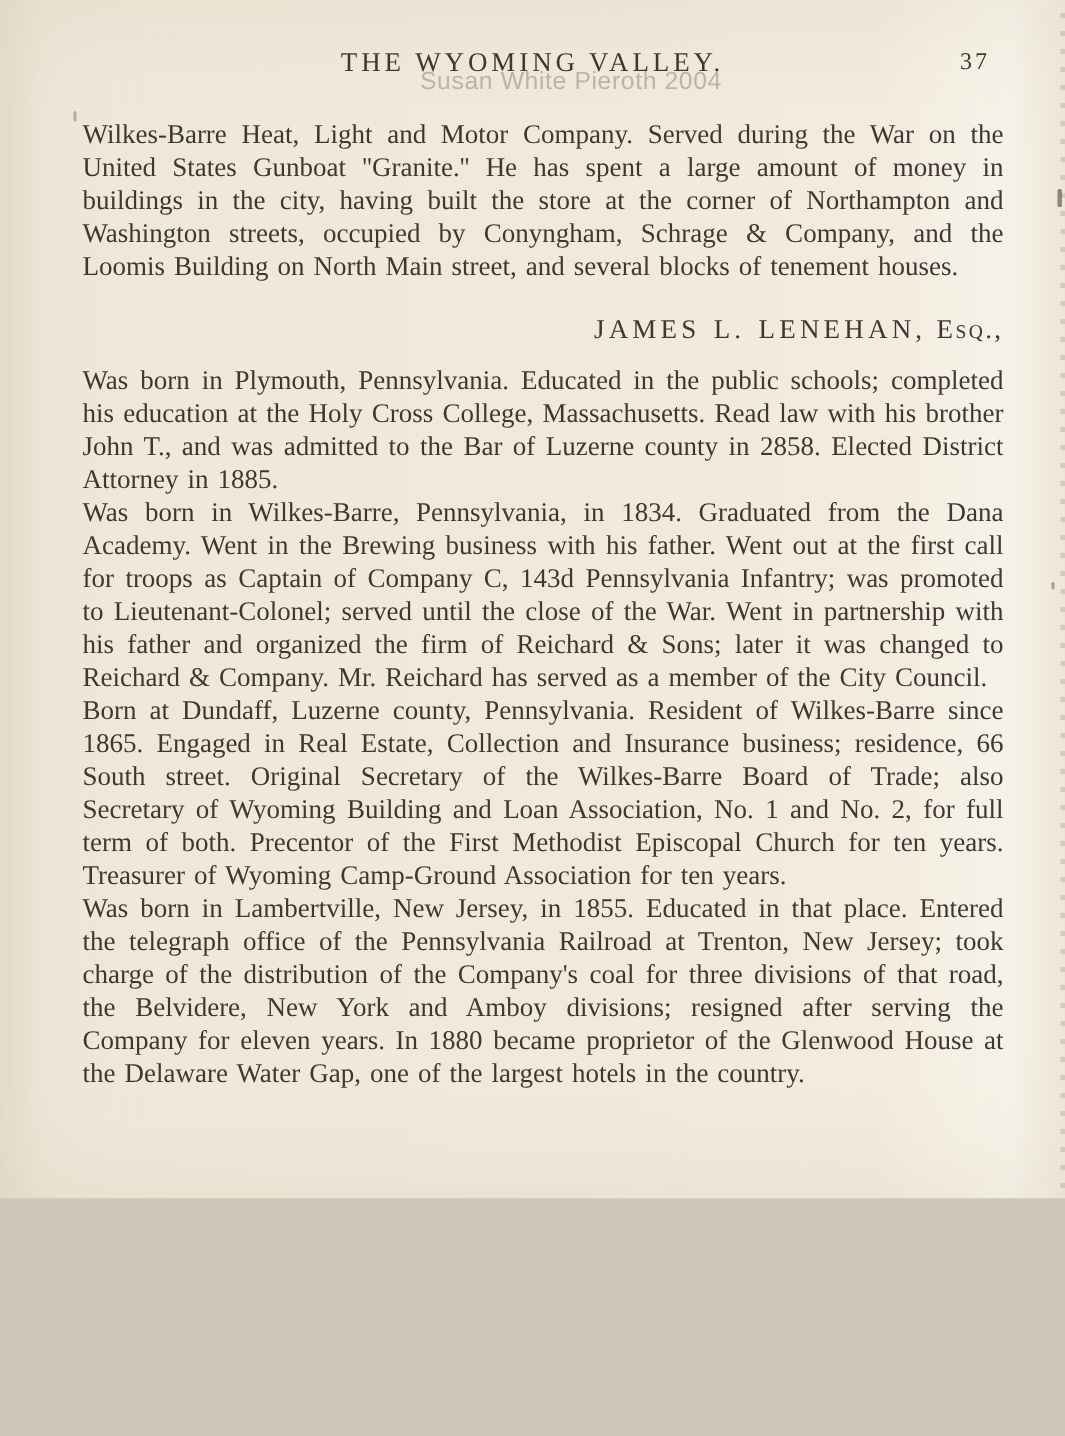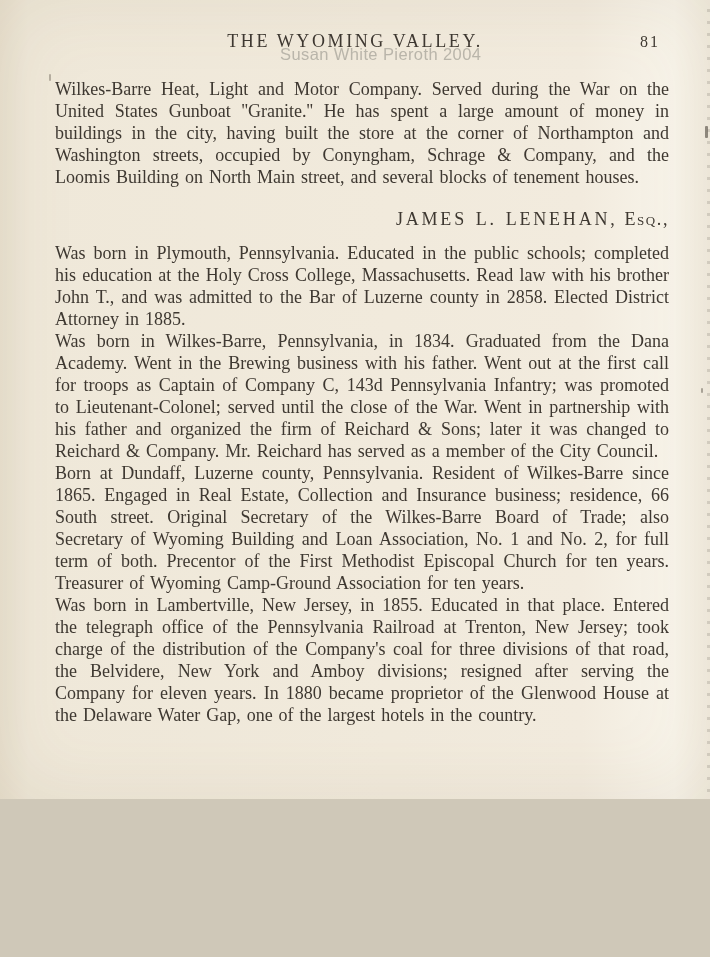--- a/index.html
+++ b/index.html
@@ -83,21 +83,21 @@
 </style>
 </head>
 <body>
 
 <div class="page">
 
   <div class="running-head">
     <span>THE WYOMING VALLEY.</span>
   </div>
 
-  <span class="page-number">81</span>
+  <span class="page-number">37</span>
 
   <div class="watermark">Susan White Pieroth 2004</div>
 
   <div class="content" id="content">
       <p>Wilkes-Barre Heat, Light and Motor Company. Served during the War on the United States Gunboat ''Granite.'' He has spent a large amount of money in buildings in the city, having built the store at the corner of Northampton and Washington streets, occupied by Conyngham, Schrage &amp; Company, and the Loomis Building on North Main street, and several blocks of tenement houses.</p>
       <h2 class="section-heading"><span>JAMES L. LENEHAN,</span><span class="suffix">Esq.,</span></h2>
       <p>Was born in Plymouth, Pennsylvania. Educated in the public schools; completed his education at the Holy Cross College, Massachusetts. Read law with his brother John T., and was admitted to the Bar of Luzerne county in 2858. Elected District Attorney in 1885.</p>
       <p>Was born in Wilkes-Barre, Pennsylvania, in 1834. Graduated from the Dana Academy. Went in the Brewing business with his father. Went out at the first call for troops as Captain of Company C, 143d Pennsylvania Infantry; was promoted to Lieutenant-Colonel; served until the close of the War. Went in partnership with his father and organized the firm of Reichard &amp; Sons; later it was changed to Reichard &amp; Company. Mr. Reichard has served as a member of the City Council.</p>
       <p>Born at Dundaff, Luzerne county, Pennsylvania. Resident of Wilkes-Barre since 1865. Engaged in Real Estate, Collection and Insurance business; residence, 66 South street. Original Secretary of the Wilkes-Barre Board of Trade; also Secretary of Wyoming Building and Loan Association, No. 1 and No. 2, for full term of both. Precentor of the First Methodist Episcopal Church for ten years. Treasurer of Wyoming Camp-Ground Association for ten years.</p>
       <p>Was born in Lambertville, New Jersey, in 1855. Educated in that place. Entered the telegraph office of the Pennsylvania Railroad at Trenton, New Jersey; took charge of the distribution of the Company's coal for three divisions of that road, the Belvidere, New York and Amboy divisions; resigned after serving the Company for eleven years. In 1880 became proprietor of the Glenwood House at the Delaware Water Gap, one of the largest hotels in the country.</p>

